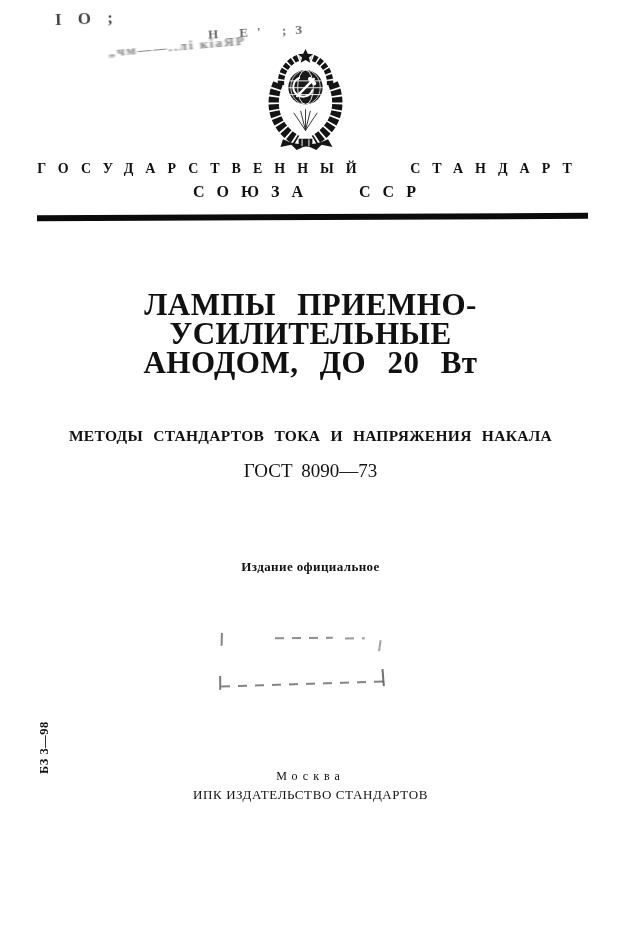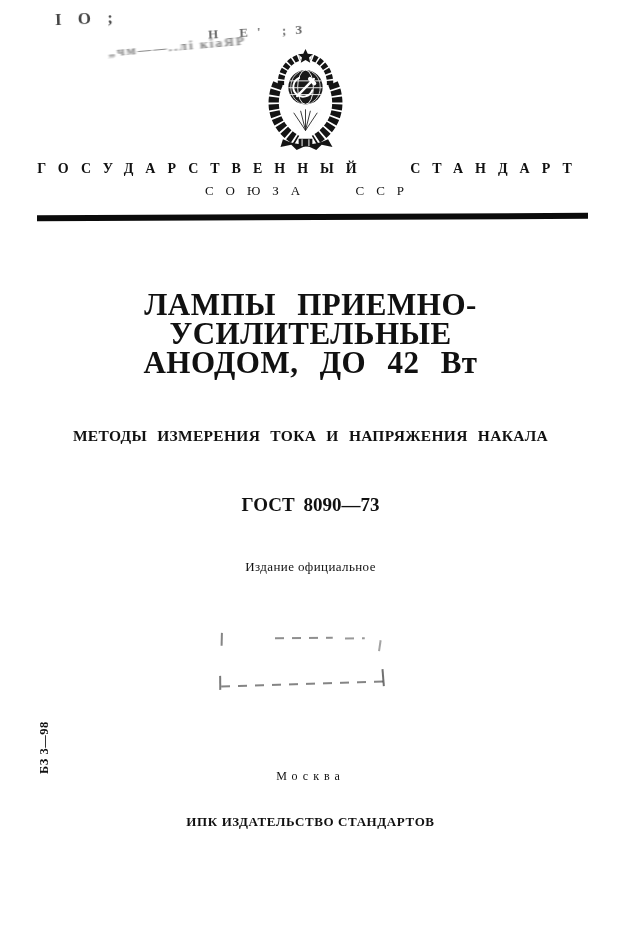--- a/index.html
+++ b/index.html
@@ -16,49 +16,49 @@
           color:#1c1c1c;opacity:.82;filter:blur(.4px);transform:rotate(-2deg);}
   .stamp2{left:208px;top:24px;font-size:13px;font-weight:bold;letter-spacing:9px;
           color:#2a2a2a;opacity:.7;filter:blur(.55px);transform:rotate(-3deg);}
   .smudge{left:108px;top:39px;font-size:13.5px;font-weight:bold;letter-spacing:2px;
           color:#2a2a2a;opacity:.62;filter:blur(.8px);transform:rotate(-5deg) scaleY(.92);}
 
   .emblem{left:256px;top:48px;width:99px;height:104px;}
   .emblem svg{width:100%;height:100%;display:block;}
 
   .org1{top:161px;font-size:14px;font-weight:bold;letter-spacing:12px;word-spacing:26px;white-space:nowrap;}
-  .org2{top:183px;font-size:13px;font-weight:normal;letter-spacing:12px;word-spacing:28px;}
+  .org2{top:183px;font-size:16px;font-weight:bold;letter-spacing:12px;word-spacing:28px;}
 
   .rule{left:37px;top:214px;width:551px;height:6px;background:#0b0b0b;transform:rotate(-.25deg);}
 
   .doc-title{top:290px;left:40px;width:541px;text-align:center;
              font-size:31px;font-weight:bold;line-height:29px;
              letter-spacing:.5px;word-spacing:13px;}
   .doc-title span{display:block;}
 
   .subtitle{top:427px;font-size:15.5px;font-weight:bold;letter-spacing:.3px;word-spacing:6px;}
-  .gost{top:494px;font-size:19px;font-weight:bold;word-spacing:4px;}
-  .edition{top:559px;font-size:13px;font-weight:normal;letter-spacing:.4px;}
+  .gost{top:460px;font-size:19px;font-weight:normal;word-spacing:4px;}
+  .edition{top:559px;font-size:13px;font-weight:bold;letter-spacing:.4px;}
 
   
   .stampbox{left:219px;top:632px;width:168px;height:60px;transform:rotate(-.6deg);}
   .sb{position:absolute;background:#333;}
   .sb-dash{background:repeating-linear-gradient(90deg,#333 0 9px,transparent 9px 17px);}
   .sb-t1{left:56px;top:5px;width:58px;height:2px;opacity:.55;}
   .sb-t2{left:126px;top:6px;width:20px;height:2px;opacity:.5;}
   .sb-tl{left:2px;top:0;width:2px;height:13px;opacity:.6;transform:rotate(2deg);}
   .sb-tr{left:160px;top:9px;width:2px;height:11px;opacity:.45;transform:rotate(9deg);}
   .sb-b {left:2px;bottom:7px;width:162px;height:2px;opacity:.6;transform:rotate(-1.2deg);}
   .sb-bl{left:0;bottom:3px;width:2px;height:14px;opacity:.65;}
   .sb-br{right:3px;bottom:5px;width:2px;height:17px;opacity:.7;transform:rotate(-4deg);}
 
   .sidecode{left:37px;top:774px;transform:rotate(-90deg);transform-origin:0 0;
             font-size:12.5px;font-weight:bold;white-space:nowrap;letter-spacing:.5px;}
 
-  .publisher{top:787px;font-size:13px;font-weight:bold;letter-spacing:.6px;margin-top:27px;}
+  .publisher{top:787px;font-size:13px;font-weight:normal;letter-spacing:.6px;}
   .city{top:769px;font-size:12px;font-weight:normal;letter-spacing:5px;}
 </style>
 </head>
 <body>
 
 <div class="abs stamp1">І О ;</div>
 <div class="abs stamp2">Н  Е'  ;З</div>
 <div class="abs smudge">„чм——..лі кіаЯР</div>
 
 <div class="abs emblem">
@@ -107,24 +107,24 @@
   </svg>
 </div>
 
 <div class="abs ctr org1">ГОСУДАРСТВЕННЫЙ СТАНДАРТ</div>
 <div class="abs ctr org2">СОЮЗА ССР</div>
 
 <div class="abs rule"></div>
 
 <div class="abs doc-title">
   <span>ЛАМПЫ ПРИЕМНО-УСИЛИТЕЛЬНЫЕ</span>
-  <span>АНОДОМ, ДО 42 Вт</span>
+  <span>АНОДОМ, ДО 20 Вт</span>
 </div>
 
-<div class="abs ctr subtitle">МЕТОДЫ ИЗМЕРЕНИЯ ТОКА И НАПРЯЖЕНИЯ НАКАЛА</div>
+<div class="abs ctr subtitle">МЕТОДЫ СТАНДАРТОВ ТОКА И НАПРЯЖЕНИЯ НАКАЛА</div>
 
 <div class="abs ctr gost">ГОСТ 8090—73</div>
 
 <div class="abs ctr edition">Издание официальное</div>
 
 <div class="abs stampbox">
   <div class="sb sb-dash sb-t1"></div>
   <div class="sb sb-dash sb-t2"></div>
   <div class="sb sb-tl"></div>
   <div class="sb sb-tr"></div>

